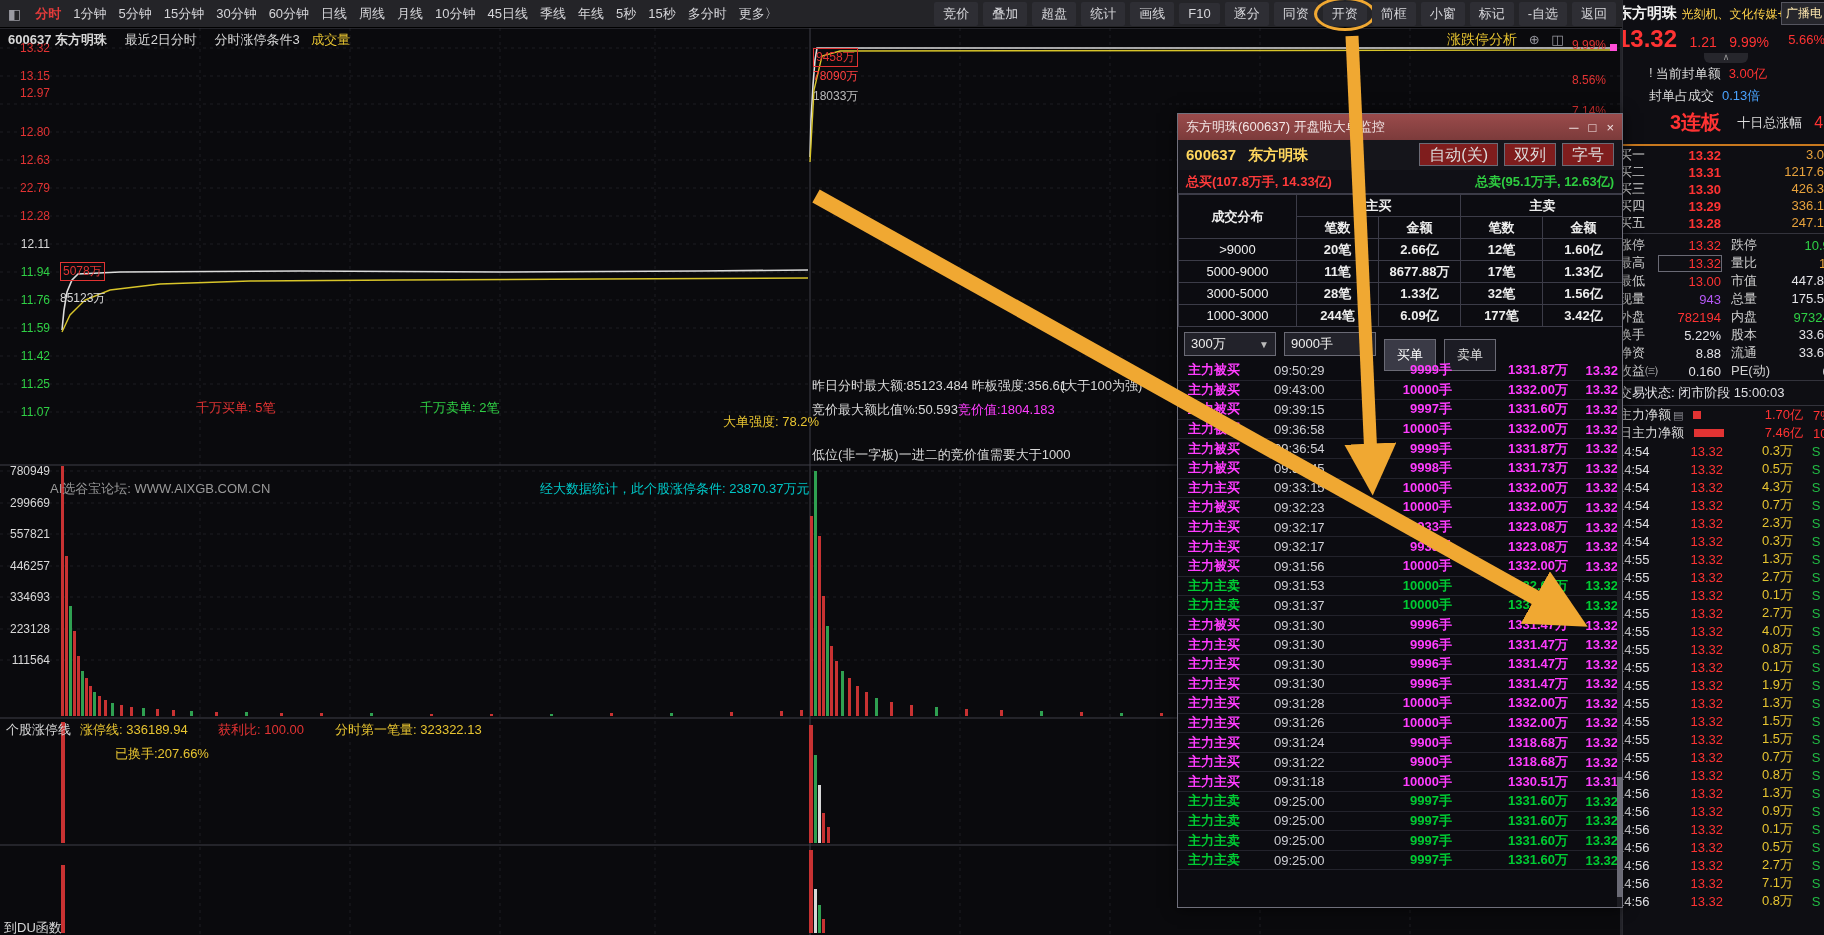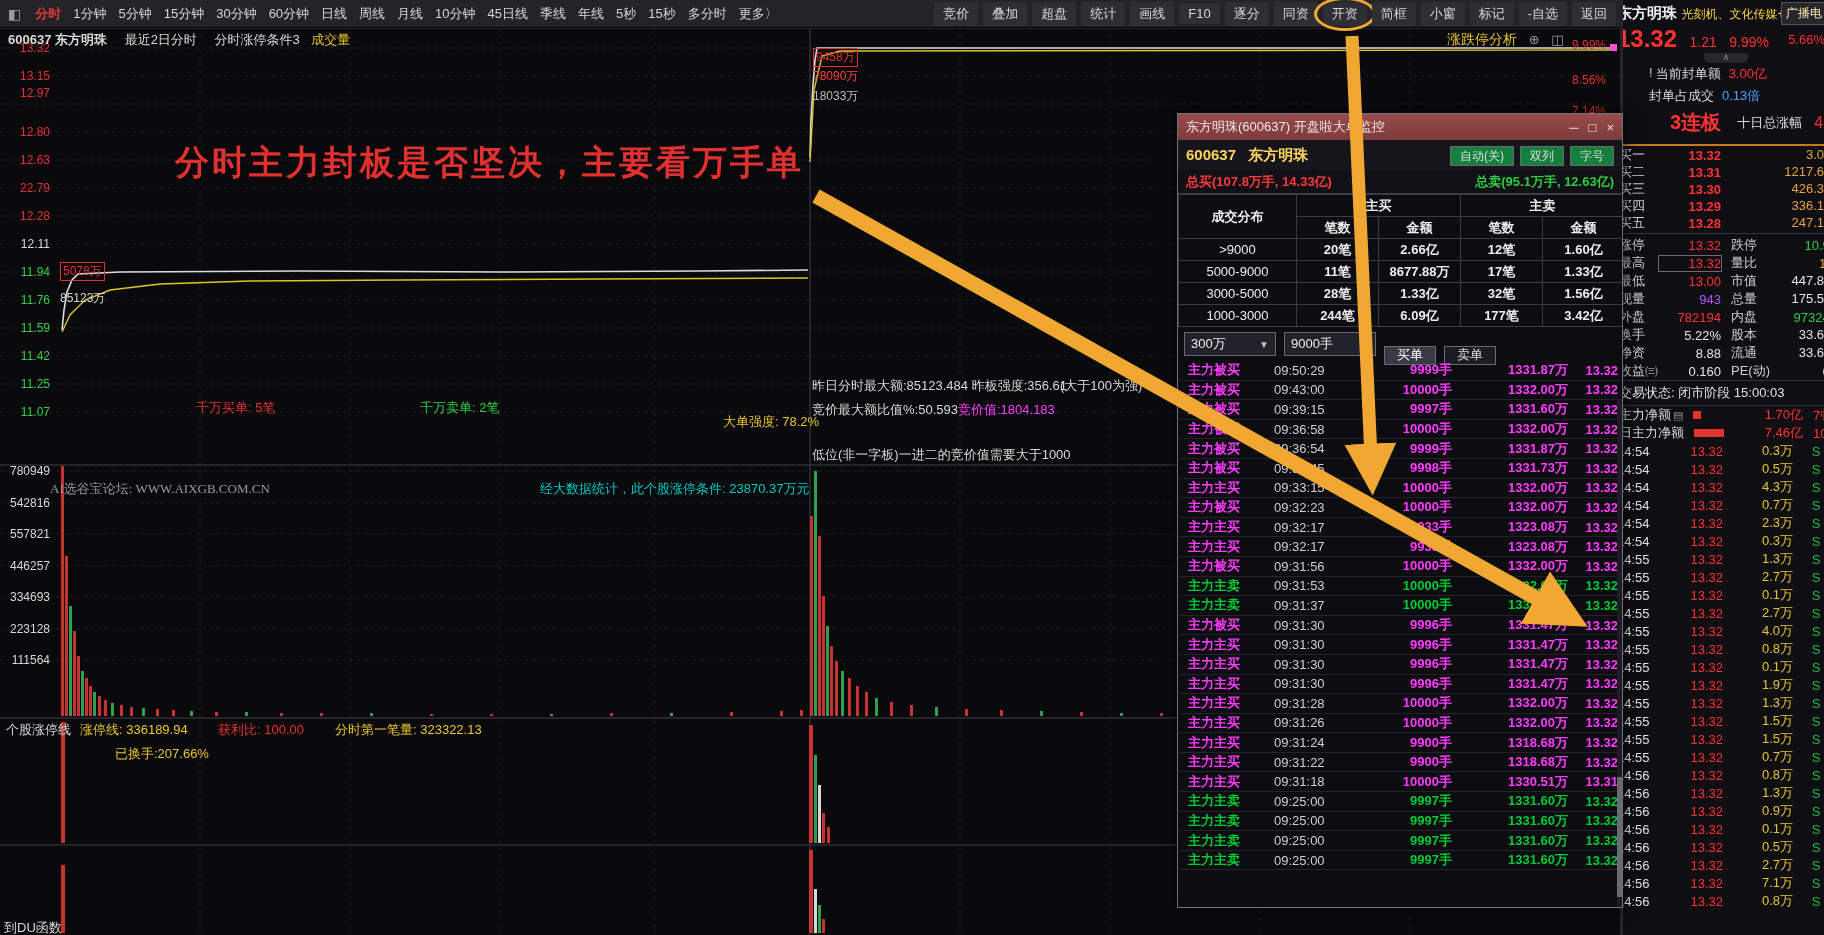--- a/index.html
+++ b/index.html
@@ -30,36 +30,36 @@
 
   
   .mon{position:absolute;left:1177px;top:113px;width:446px;height:795px;background:#0c0c11;
     border:1px solid #70707c;z-index:5;overflow:hidden;box-shadow:0 0 14px rgba(0,0,0,.7);}
   .mon-title{height:26px;background:linear-gradient(#9a4b4b,#7c3b3b);color:#f2e6e6;font-size:13px;
     display:flex;align-items:center;padding:0 8px;}
   .mon-title .t{flex:1;}
   .mon-ctl{color:#f0e0e0;font-size:13px;margin-left:10px;cursor:pointer;}
   .mon-head{height:30px;display:flex;align-items:center;padding:0 8px;background:#15151b;}
   .mon-stock{color:#ffd75e;font-size:15px;font-weight:bold;flex:1;}
-  .mon-btn{color:#ddd;font-size:12px;border:1px solid #6a6a75;background:#15803d;
+  .mon-btn{color:#ddd;font-size:16px;border:1px solid #6a6a75;background:#7f1d1d;
     padding:2px 9px;margin-left:6px;cursor:pointer;}
   .mon-totals{height:24px;display:flex;align-items:center;padding:0 8px;background:#101016;
     border-bottom:1px solid #3c3c48;}
   .tb{color:#ff3b3b;font-size:13px;font-weight:bold;flex:1;}
   .ts{color:#2ecc40;font-size:13px;font-weight:bold;}
   table.dist{width:100%;border-collapse:collapse;table-layout:fixed;}
   table.dist th,table.dist td{border:1px solid #3c3c48;font-size:13px;text-align:center;
     height:22px;padding:0;color:#eee;overflow:hidden;white-space:nowrap;}
   table.dist th{font-weight:bold;}
   td.dr{color:#f2f2f2;} td.dbc,td.dba{color:#ff3b3b;font-weight:bold;} td.dsc,td.dsa{color:#2ecc40;font-weight:bold;}
   .mon-controls{height:34px;display:flex;align-items:center;padding:0 6px;gap:8px;}
   .msel{width:92px;height:24px;border:1px solid #6a6a75;background:#22222a;color:#eee;font-size:13px;
     display:flex;align-items:center;padding:0 6px;cursor:pointer;}
   .msel .car{margin-left:auto;color:#bbb;font-size:10px;}
-  .mtab{height:19px;border:1px solid #6a6a75;color:#ddd;font-size:13px;display:flex;align-items:center;
+  .mtab{height:32px;border:1px solid #6a6a75;color:#ddd;font-size:13px;display:flex;align-items:center;
     padding:6px 12px;cursor:pointer;background:#1c1c24;margin-top:22px;}
   .mtab.on{background:#3a3a46;color:#fff;}
   .thead{display:grid;grid-template-columns:96px 86px 92px 116px 50px;height:22px;align-items:center;
     border-top:1px solid #3c3c48;border-bottom:1px solid #3c3c48;color:#b8b8c0;font-size:12px;}
   .thead .h{white-space:nowrap;overflow:hidden;}
   .h0{padding-left:12px;} .h2,.h3,.h4{text-align:right;}
   .sortd{font-size:9px;color:#7a7a85;margin-left:2px;} .sortd.blue{color:#3b82f6;}
   .trows{position:relative;height:509px;overflow:hidden;}
   .trow{display:grid;grid-template-columns:96px 86px 92px 116px 50px;height:19.6px;align-items:center;
     border-bottom:1px solid #23232c;font-size:13px;}
@@ -261,39 +261,38 @@
       <div class="axl c-red" style="left: 2px; top: 181px;">22.79</div>
       <div class="axl c-red" style="left: 2px; top: 209px;">12.28</div>
       <div class="axl c-white" style="left: 2px; top: 237px;">12.11</div>
       <div class="axl c-green" style="left: 2px; top: 265px;">11.94</div>
       <div class="axl c-green" style="left: 2px; top: 293px;">11.76</div>
       <div class="axl c-green" style="left: 2px; top: 321px;">11.59</div>
       <div class="axl c-green" style="left: 2px; top: 349px;">11.42</div>
       <div class="axl c-green" style="left: 2px; top: 377px;">11.25</div>
       <div class="axl c-green" style="left: 2px; top: 405px;">11.07</div>
       <div class="axl c-white" style="left: 2px; top: 464px;">780949</div>
-      <div class="axl c-white" style="left: 2px; top: 495.5px;">542816</div>
+      <div class="axl c-white" style="left: 2px; top: 495.5px;">299669</div>
       <div class="axl c-white" style="left: 2px; top: 527px;">557821</div>
       <div class="axl c-white" style="left: 2px; top: 558.5px;">446257</div>
       <div class="axl c-white" style="left: 2px; top: 590px;">334693</div>
       <div class="axl c-white" style="left: 2px; top: 621.5px;">223128</div>
       <div class="axl c-white" style="left: 2px; top: 653px;">111564</div>
       <div class="axl c-red" style="left: 1558px; top: 38px;">9.99%</div>
       <div class="axl c-red" style="left: 1558px; top: 73px;">8.56%</div>
       <div class="axl c-red" style="left: 1558px; top: 104px;">7.14%</div>
     </div>
 
   <div class="fl" style="left:8px;top:31px;">
     <span class="c-white" style="font-weight:bold">600637 东方明珠</span>
     <span class="c-white" style="margin-left:14px">最近2日分时</span>
     <span class="c-white" style="margin-left:14px">分时涨停条件3</span>
     <span class="c-yel" style="margin-left:8px">成交量</span>
   </div>
 
-  <div class="fl headline" style="left:175px;top:140px;">分时主力封板是否坚决，主要看万手单</div>
 
   <div class="fl" style="left:1447px;top:31px;">
     <span class="c-yel" style="font-size:14px">涨跌停分析</span>
     <span class="strip-ic">⊕</span>
     <span class="strip-ic">◫</span>
   </div>
 
   <div class="fl boxlab" style="left:60px;top:262px;">5078万</div>
   <div class="fl c-white" style="left:60px;top:290px;font-size:12px;">85123万</div>
   <div class="fl boxlab" style="left:813px;top:48px;">9458万</div>
@@ -301,21 +300,21 @@
   <div class="fl" style="left:813px;top:88px;color:#bbbbbb;font-size:12px;">18033万</div>
 
   <div class="fl c-red" style="left:196px;top:399px;">千万买单: 5笔</div>
   <div class="fl c-green" style="left:420px;top:399px;">千万卖单: 2笔</div>
   <div class="fl c-yel" style="left:723px;top:413px;">大单强度: 78.2%</div>
   <div class="fl c-white" style="left:812px;top:377px;">昨日分时最大额:85123.484  昨板强度:356.61</div>
   <div class="fl c-white" style="left:1060px;top:377px;">(大于100为强)</div>
   <div class="fl c-white" style="left:812px;top:401px;">竞价最大额比值%:50.593</div>
   <div class="fl c-mag" style="left:958px;top:401px;">竞价值:1804.183</div>
   <div class="fl c-white" style="left:812px;top:446px;">低位(非一字板)一进二的竞价值需要大于1000</div>
-  <div class="fl c-gray" style="left:50px;top:480px;font-family:Liberation Serif, serif;">AI选谷宝论坛: WWW.AIXGB.COM.CN</div>
+  <div class="fl c-gray" style="left:50px;top:480px;">AI选谷宝论坛: WWW.AIXGB.COM.CN</div>
   <div class="fl c-cyan" style="left:540px;top:480px;">经大数据统计，此个股涨停条件: 23870.37万元</div>
   <div class="fl c-white" style="left:6px;top:721px;">个股涨停线</div>
   <div class="fl c-yel" style="left:80px;top:721px;">涨停线: 336189.94</div>
   <div class="fl c-red" style="left:218px;top:721px;">获利比: 100.00</div>
   <div class="fl c-yel" style="left:335px;top:721px;">分时第一笔量: 323322.13</div>
   <div class="fl c-yel" style="left:115px;top:745px;">已换手:207.66%</div>
   <div class="fl c-white" style="left:4px;top:919px;">到DU函数</div>
 
   <div class="sb">
     <div class="sb-in">

